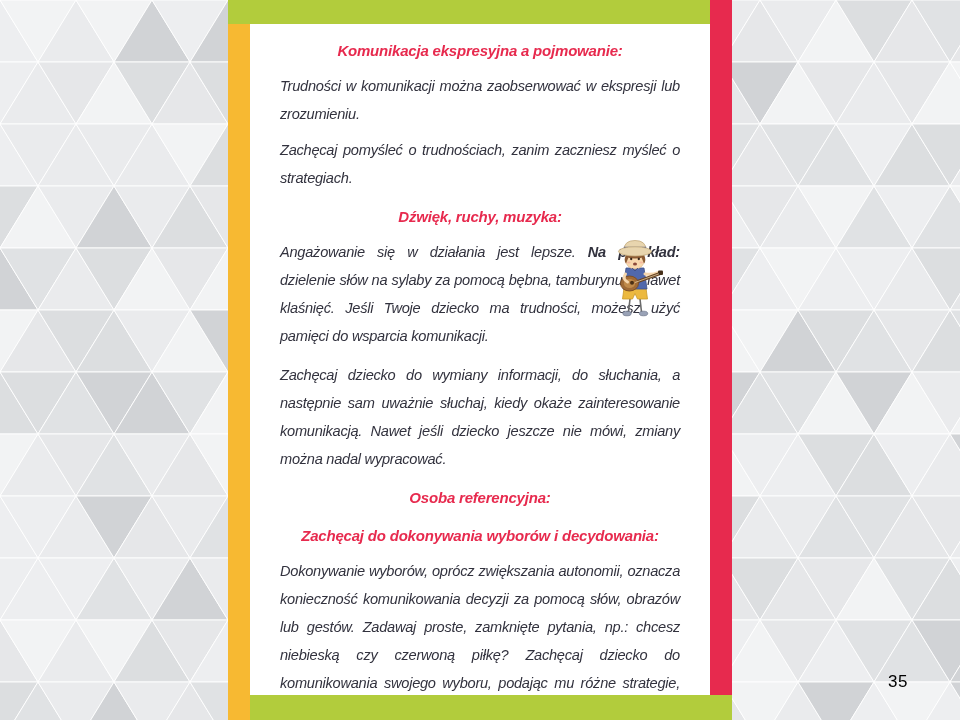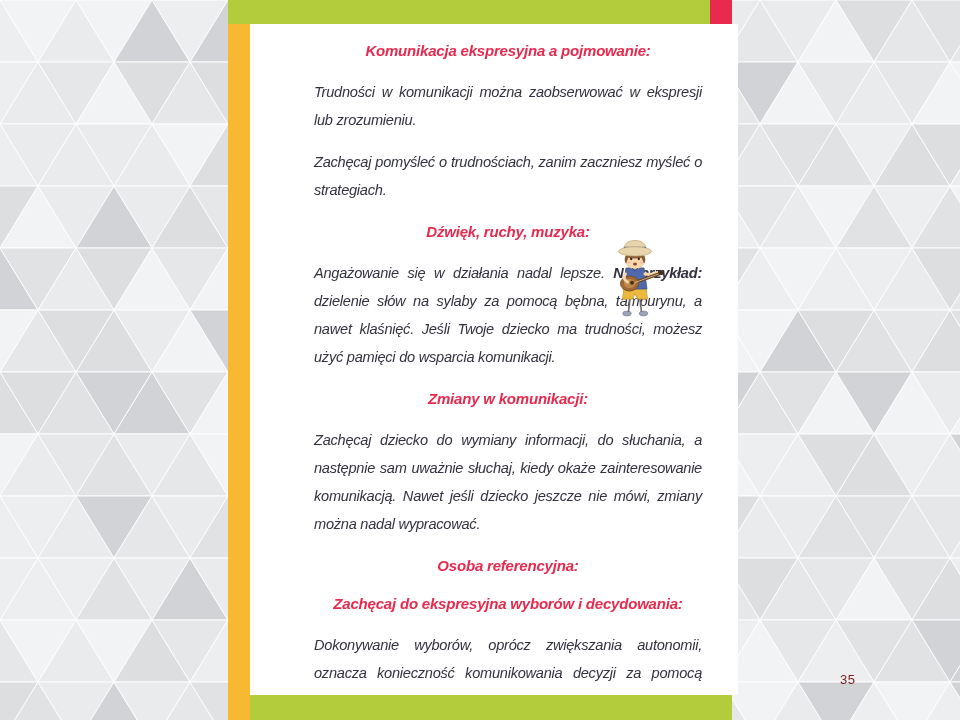--- a/index.html
+++ b/index.html
@@ -10,39 +10,39 @@
   }
   #bg{position:absolute;left:0;top:0;width:960px;height:720px;}
   .page{position:absolute;left:228px;top:0;width:504px;height:720px;}
   .bar{position:absolute;}
   .bar.top{left:0;top:0;width:482px;height:24px;background:#b2cc3c;}
   .bar.right{left:482px;top:0;width:22px;height:695px;background:#e72a4e;}
   .bar.left{left:0;top:24px;width:22px;height:696px;background:#f7b932;}
   .bar.bottom{left:22px;top:695px;width:482px;height:25px;background:#b2cc3c;}
   .white{
     position:absolute;left:22px;top:24px;width:460px;height:671px;
-    background:#ffffff;overflow:hidden;padding-left:28px;
+    background:#ffffff;overflow:hidden;
   }
   .content{padding:13px 22px 0 22px;}
   section{margin:0 0 11px 0;}
   h3{
     margin:0;padding:0;text-align:center;
     font-size:15px;line-height:27px;font-weight:bold;font-style:italic;
     color:#e72a4e;letter-spacing:-0.2px;
   }
   p{
-    margin:14px;padding:0;
+    margin:8px;padding:0;
     font-size:14.6px;line-height:28px;font-style:italic;
     color:#32323e;text-align:justify;letter-spacing:-0.25px;
   }
   p strong{font-weight:bold;}
   .kid{position:absolute;left:351px;top:214px;width:68px;height:80px;}
   .pagenum{
-    position:absolute;left:840px;top:672px;width:40px;
-    font-size:13px;color:#7f1d1d;letter-spacing:0.5px;
+    position:absolute;left:888px;top:672px;width:40px;
+    font-size:17px;color:#000000;letter-spacing:0.5px;
     font-family:"Liberation Sans","DejaVu Sans",sans-serif;
   }
 </style>
 </head>
 <body>
 
 <svg id="bg" xmlns="http://www.w3.org/2000/svg">
     <polygon points="-152,0 -76,0 -114,62" fill="#eaebed" stroke="rgba(255,255,255,0.9)" stroke-width="1"></polygon>
     <polygon points="-114,62 -76,0 -38,62" fill="#e6e7e9" stroke="rgba(255,255,255,0.9)" stroke-width="1"></polygon>
     <polygon points="-76,0 0,0 -38,62" fill="#e0e2e4" stroke="rgba(255,255,255,0.9)" stroke-width="1"></polygon>
@@ -471,34 +471,33 @@
     <div class="content">
 
       <section>
         <h3>Komunikacja ekspresyjna a pojmowanie:</h3>
         <p>Trudności w komunikacji można zaobserwować w ekspresji lub zrozumieniu.</p>
         <p>Zachęcaj pomyśleć o trudnościach, zanim zaczniesz myśleć o strategiach.</p>
       </section>
 
       <section>
         <h3>Dźwięk, ruchy, muzyka:</h3>
-        <p><span>Angażowanie się w działania nadal lepsze. </span><strong>Na przykład:</strong><span> dzielenie słów na sylaby za pomocą bębna, tamburynu, a nawet klaśnięć. Jeśli Twoje dziecko ma trudności, możesz użyć pamięci do wsparcia komunikacji.</span></p>
+        <p><span>Angażowanie się w działania jest lepsze. </span><strong>Na przykład:</strong><span> dzielenie słów na sylaby za pomocą bębna, tamburynu, a nawet klaśnięć. Jeśli Twoje dziecko ma trudności, możesz użyć pamięci do wsparcia komunikacji.</span></p>
       </section>
 
       <section>
-        <h3>Zmiany w komunikacji:</h3>
         <p>Zachęcaj dziecko do wymiany informacji, do słuchania, a następnie sam uważnie słuchaj, kiedy okaże zainteresowanie komunikacją. Nawet jeśli dziecko jeszcze nie mówi, zmiany można nadal wypracować.</p>
       </section>
 
       <section>
         <h3>Osoba referencyjna:</h3>
       </section>
 
       <section>
-        <h3>Zachęcaj do ekspresyjna wyborów i decydowania:</h3>
+        <h3>Zachęcaj do dokonywania wyborów i decydowania:</h3>
         <p>Dokonywanie wyborów, oprócz zwiększania autonomii, oznacza konieczność komunikowania decyzji za pomocą słów, obrazów lub gestów. Zadawaj proste, zamknięte pytania, np.: chcesz niebieską czy czerwoną piłkę? Zachęcaj dziecko do komunikowania swojego wyboru, podając mu różne strategie, aby wykonać to z powodzeniem.</p>
       </section>
 
     </div>
 
     <svg class="kid" viewBox="0 0 66 80" xmlns="http://www.w3.org/2000/svg">
 
       <path d="M28,61 L26.5,74" stroke="#6a6a6a" stroke-width="1.6" fill="none"></path>
       <path d="M38,61 L39.5,74" stroke="#6a6a6a" stroke-width="1.6" fill="none"></path>
       <ellipse cx="25" cy="75.5" rx="4.2" ry="2.3" fill="#99a2b6" stroke="#6a7288" stroke-width="0.7"></ellipse>

